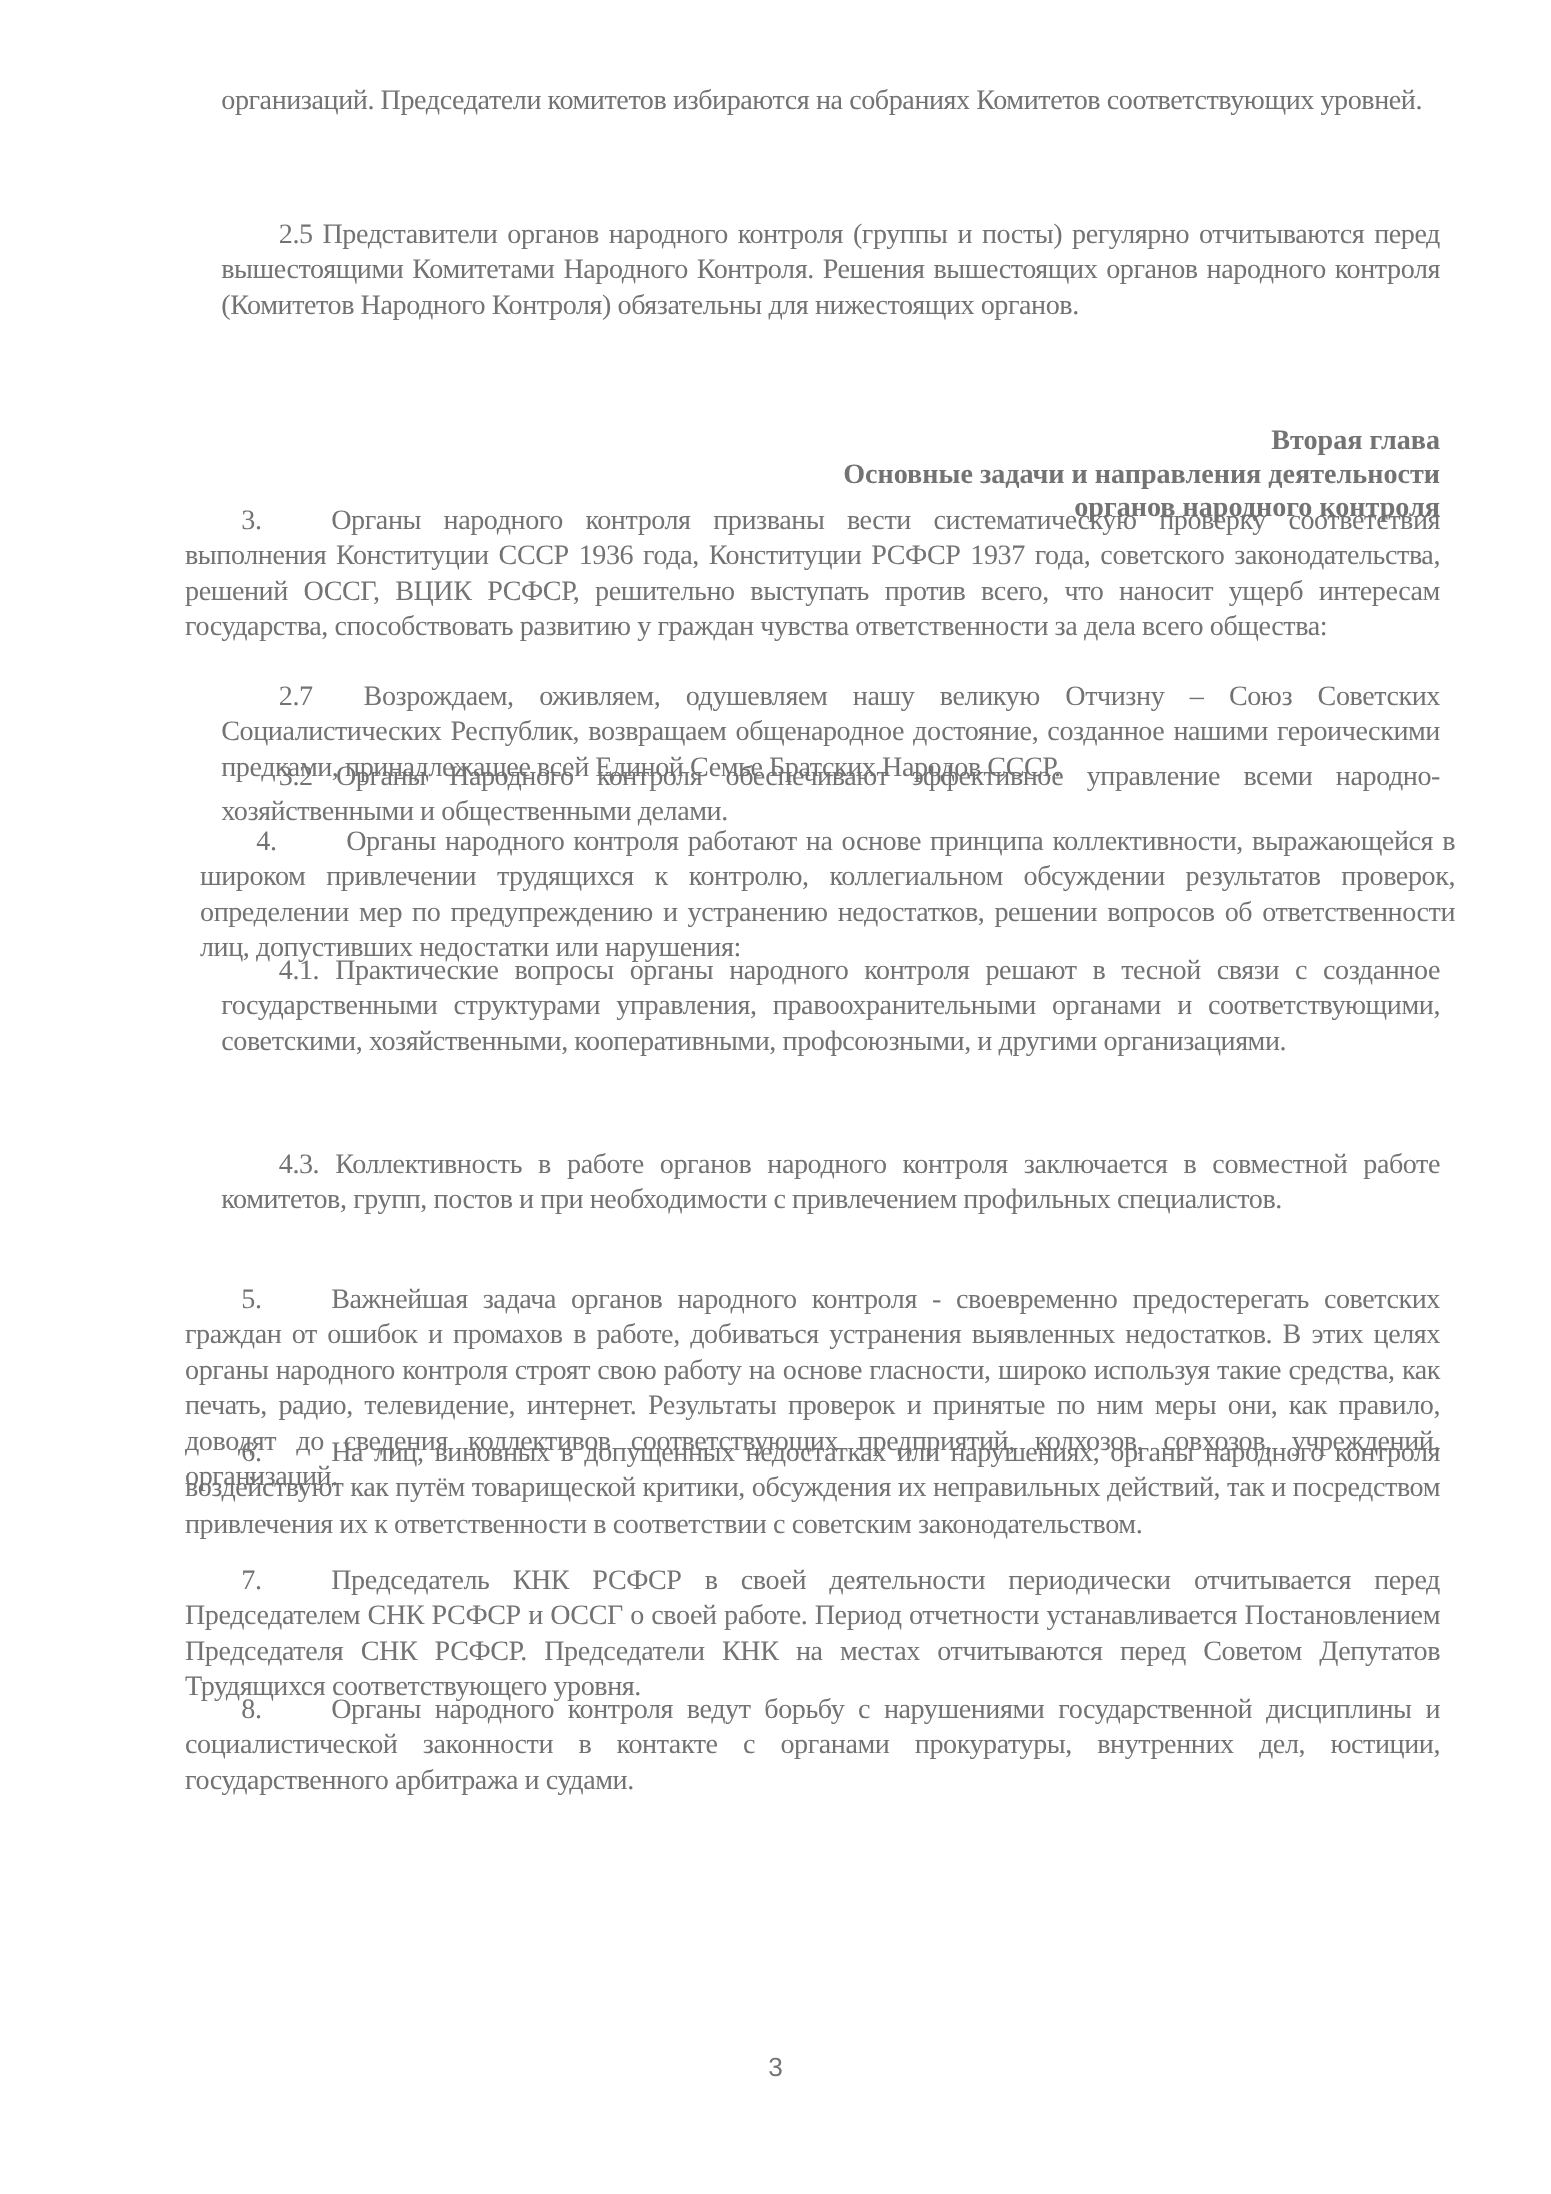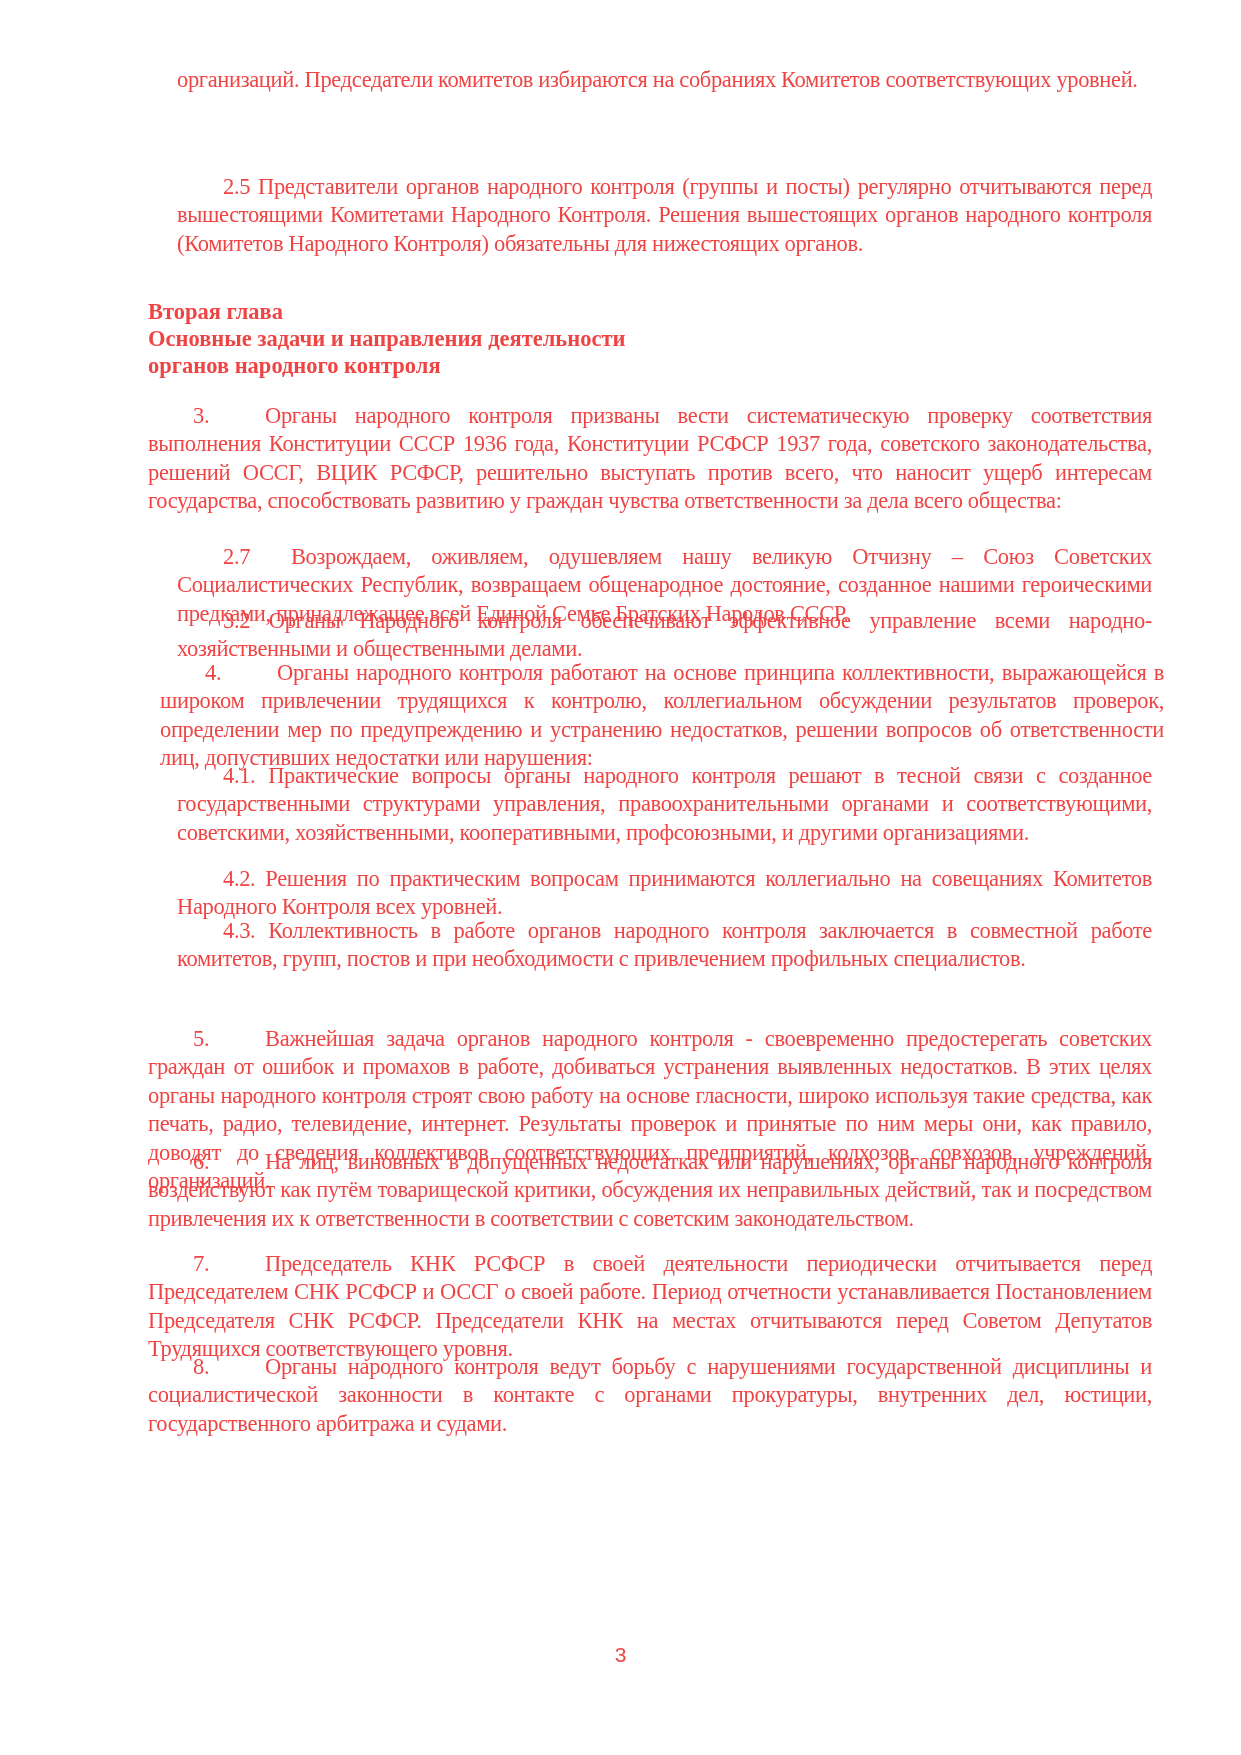--- a/index.html
+++ b/index.html
@@ -1,32 +1,32 @@
 <!DOCTYPE html>
 <html><head>
 <meta charset="utf-8">
 <style>
   html, body { margin: 0; padding: 0; background: #ffffff; }
   body { width: 1241px; height: 1755px; position: relative; overflow: hidden; }
   .page {
     position: absolute; left: 0; top: 0; width: 994px; height: 1755px;
-    font-family: "Liberation Serif", serif; color: #ef4444;
+    font-family: "Liberation Serif", serif; color: #737373;
     font-size: 22.5px; line-height: 28.4px;
   }
   .p {
     position: absolute; text-align: justify; text-align-last: left;
     font-stretch: condensed;
   }
   .p.top, .p.sub { left: 177px; width: 975px; }
   .p.top .ind, .p.sub .ind { display: inline-block; width: 46px; }
   .p.num { left: 148px; width: 1004px; }
   .num-lbl { display: inline-block; width: 72px; padding-left: 45px; box-sizing: content-box; }
   .heading {
-    position: absolute; left: 148px; width: 1004px; text-align: left;
-    font-weight: bold; font-size: 22.5px; line-height: 28px;
+    position: absolute; left: 148px; width: 1004px; text-align: right;
+    font-weight: bold; font-size: 22.5px; line-height: 28px; margin-top: 40px;
   }
   .page-number {
     position: absolute; left: 0; width: 1241px; top: 1641px; text-align: center;
     font-family: "Liberation Sans", sans-serif; font-size: 21px;
   }
   .cond { letter-spacing: -0.35px; }
 </style>
 </head>
 <body>
 
@@ -52,23 +52,20 @@
   <div class="p sub cond" style="top:607px;">
     <span class="ind"></span><span>3.2</span>&nbsp;<span>Органы Народного контроля обеспечивают эффективное управление всеми народно-хозяйственными и общественными делами.</span>
   </div>
 
   <div class="p num cond" style="top:659px;margin-left:12px;">
     <span class="num-lbl">4.</span><span>Органы народного контроля работают на основе принципа коллективности, выражающейся в широком привлечении трудящихся к контролю, коллегиальном обсуждении результатов проверок, определении мер по предупреждению и устранению недостатков, решении вопросов об ответственности лиц, допустивших недостатки или нарушения:</span>
   </div>
   <div class="p sub cond" style="top:762px;">
     <span class="ind"></span><span>4.1.</span>&nbsp;<span>Практические вопросы органы народного контроля решают в тесной связи с созданное государственными структурами управления, правоохранительными органами и соответствующими, советскими, хозяйственными, кооперативными, профсоюзными, и другими организациями.</span>
   </div>
-  <div class="p sub cond" style="top:865px;">
-    <span class="ind"></span><span>4.2.</span>&nbsp;<span>Решения по практическим вопросам принимаются коллегиально на совещаниях Комитетов Народного Контроля всех уровней.</span>
-  </div>
   <div class="p sub cond" style="top:917px;">
     <span class="ind"></span><span>4.3.</span>&nbsp;<span>Коллективность в работе органов народного контроля заключается в совместной работе комитетов, групп, постов и при необходимости с привлечением профильных специалистов.</span>
   </div>
 
   <div class="p num cond" style="top:994px;margin-top:31px;">
     <span class="num-lbl">5.</span><span>Важнейшая задача органов народного контроля - своевременно предостерегать советских граждан от ошибок и промахов в работе, добиваться устранения выявленных недостатков. В этих целях органы народного контроля строят свою работу на основе гласности, широко используя такие средства, как печать, радио, телевидение, интернет. Результаты проверок и принятые по ним меры они, как правило, доводят до сведения коллективов соответствующих предприятий, колхозов, совхозов, учреждений, организаций.</span>
   </div>
 
   <div class="p num cond" style="top:1148px;">
     <span class="num-lbl">6.</span><span>На лиц, виновных в допущенных недостатках или нарушениях, органы народного контроля воздействуют как путём товарищеской критики, обсуждения их неправильных действий, так и посредством привлечения их к ответственности в соответствии с советским законодательством.</span>

